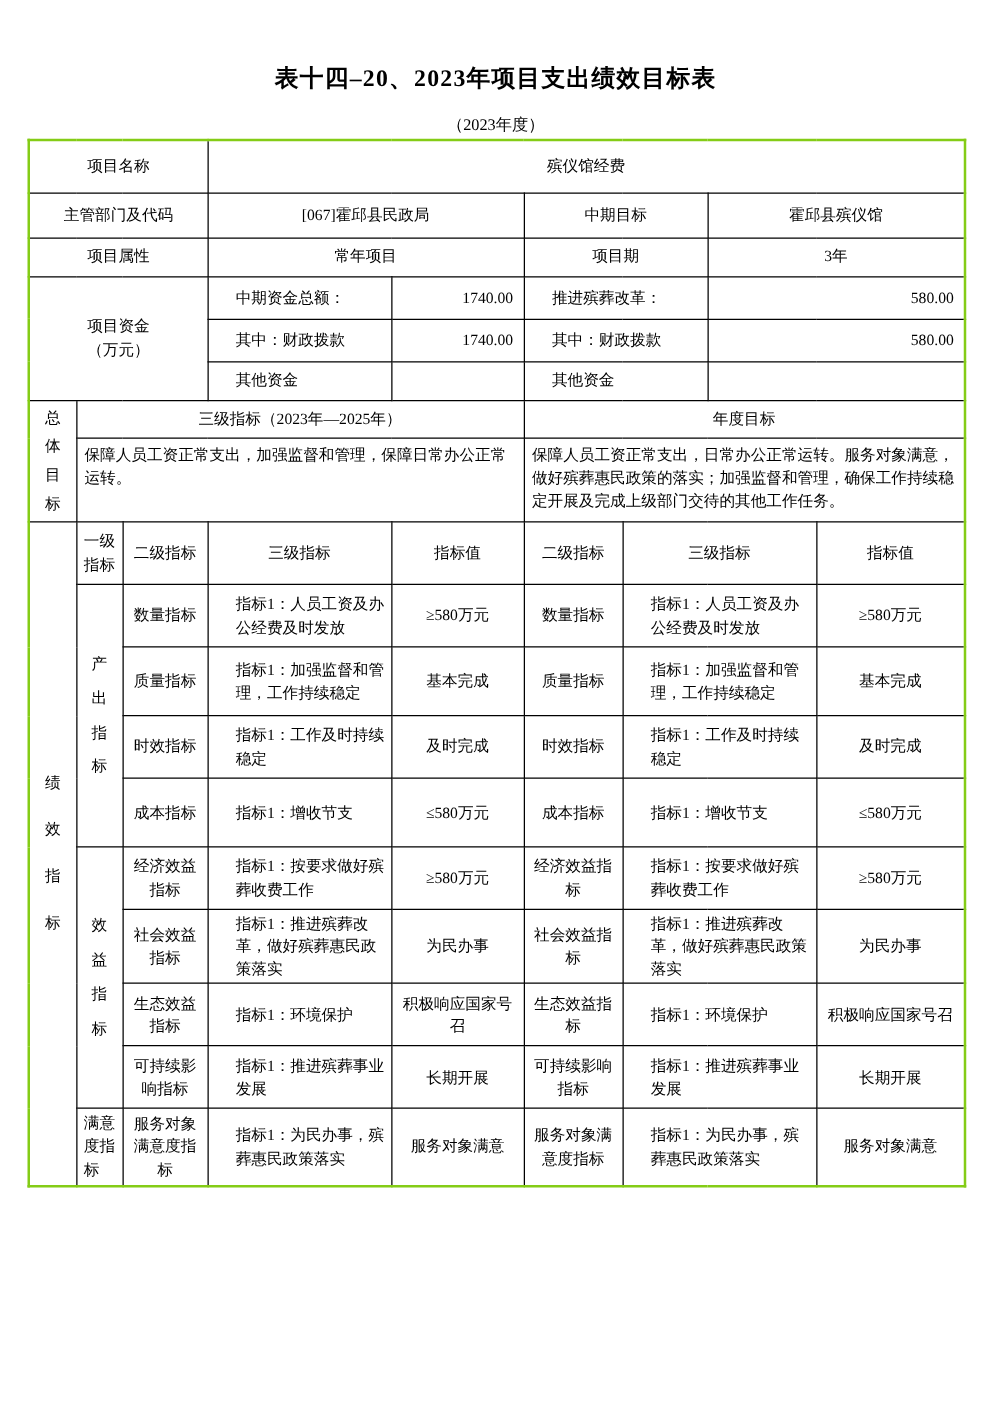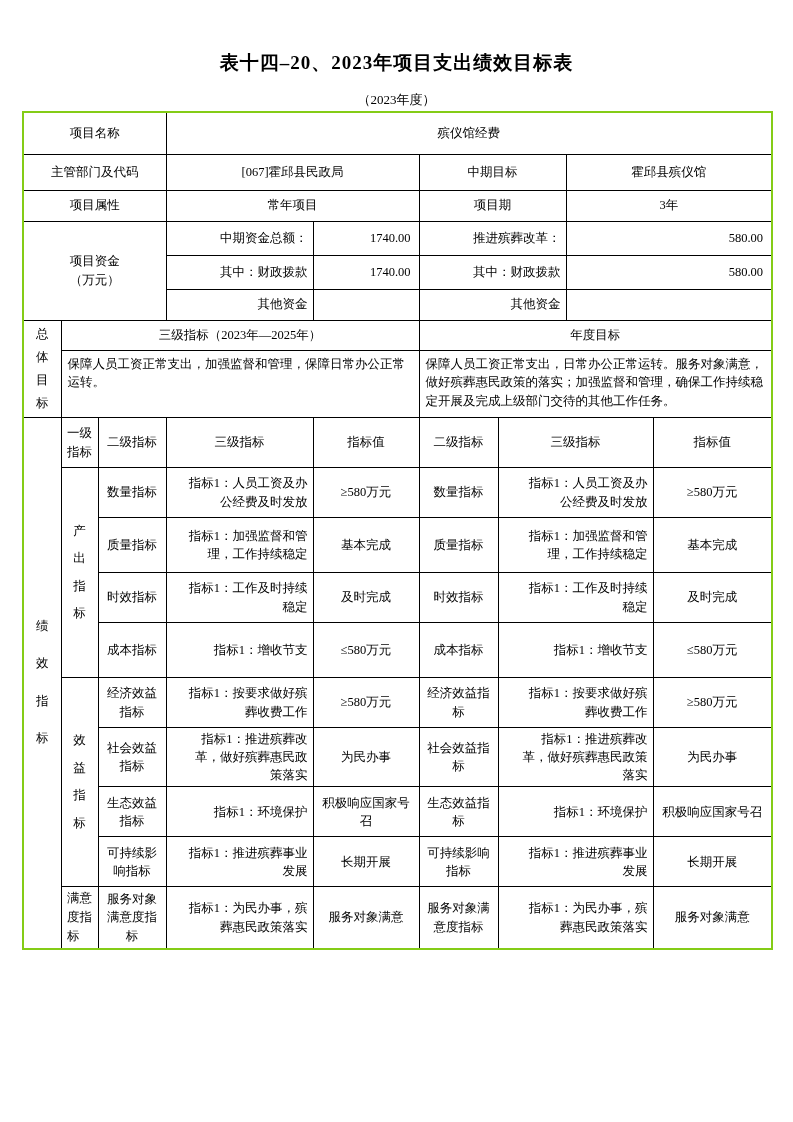--- a/index.html
+++ b/index.html
@@ -23,21 +23,21 @@
   }
   td {
     border:1px solid #000;
     font-size:12.5px; line-height:1.45;
     vertical-align:middle;
     padding:2px 4px;
     overflow:hidden;
     word-break:break-all;
   }
   .tc { text-align:center; }
-  .tl { text-align:right; padding-left:22px; padding-right:5px; }
+  .tl { text-align:left; padding-left:22px; padding-right:5px; }
   .trr { text-align:right; padding-right:8px; }
   .top { vertical-align:top; padding:4px 6px; }
   .vtxt { width:1em; margin:0 auto; word-break:break-all; text-align:right; line-height:1.85; }
   .vtxt-mid { line-height:2.2; }
   .vtxt-tall { line-height:3.0; }
   .vtxt2 { width:2em; margin:0 auto; word-break:break-all; text-align:left; line-height:1.5; }
 </style>
 </head>
 <body>
 

